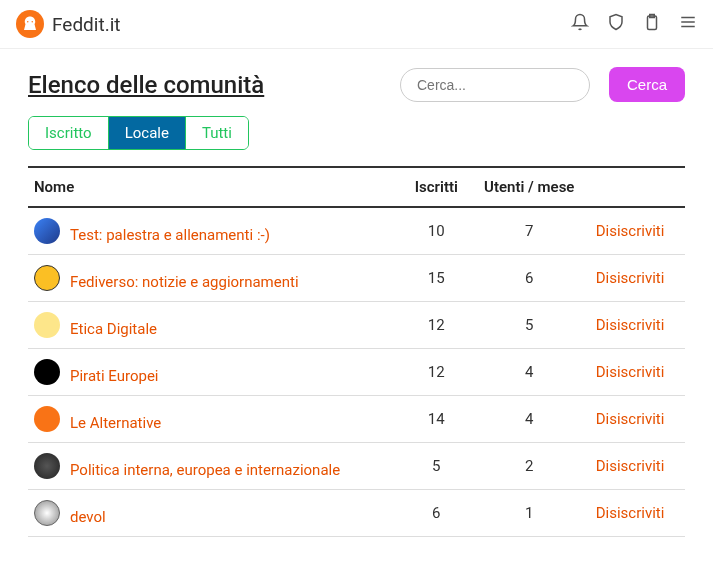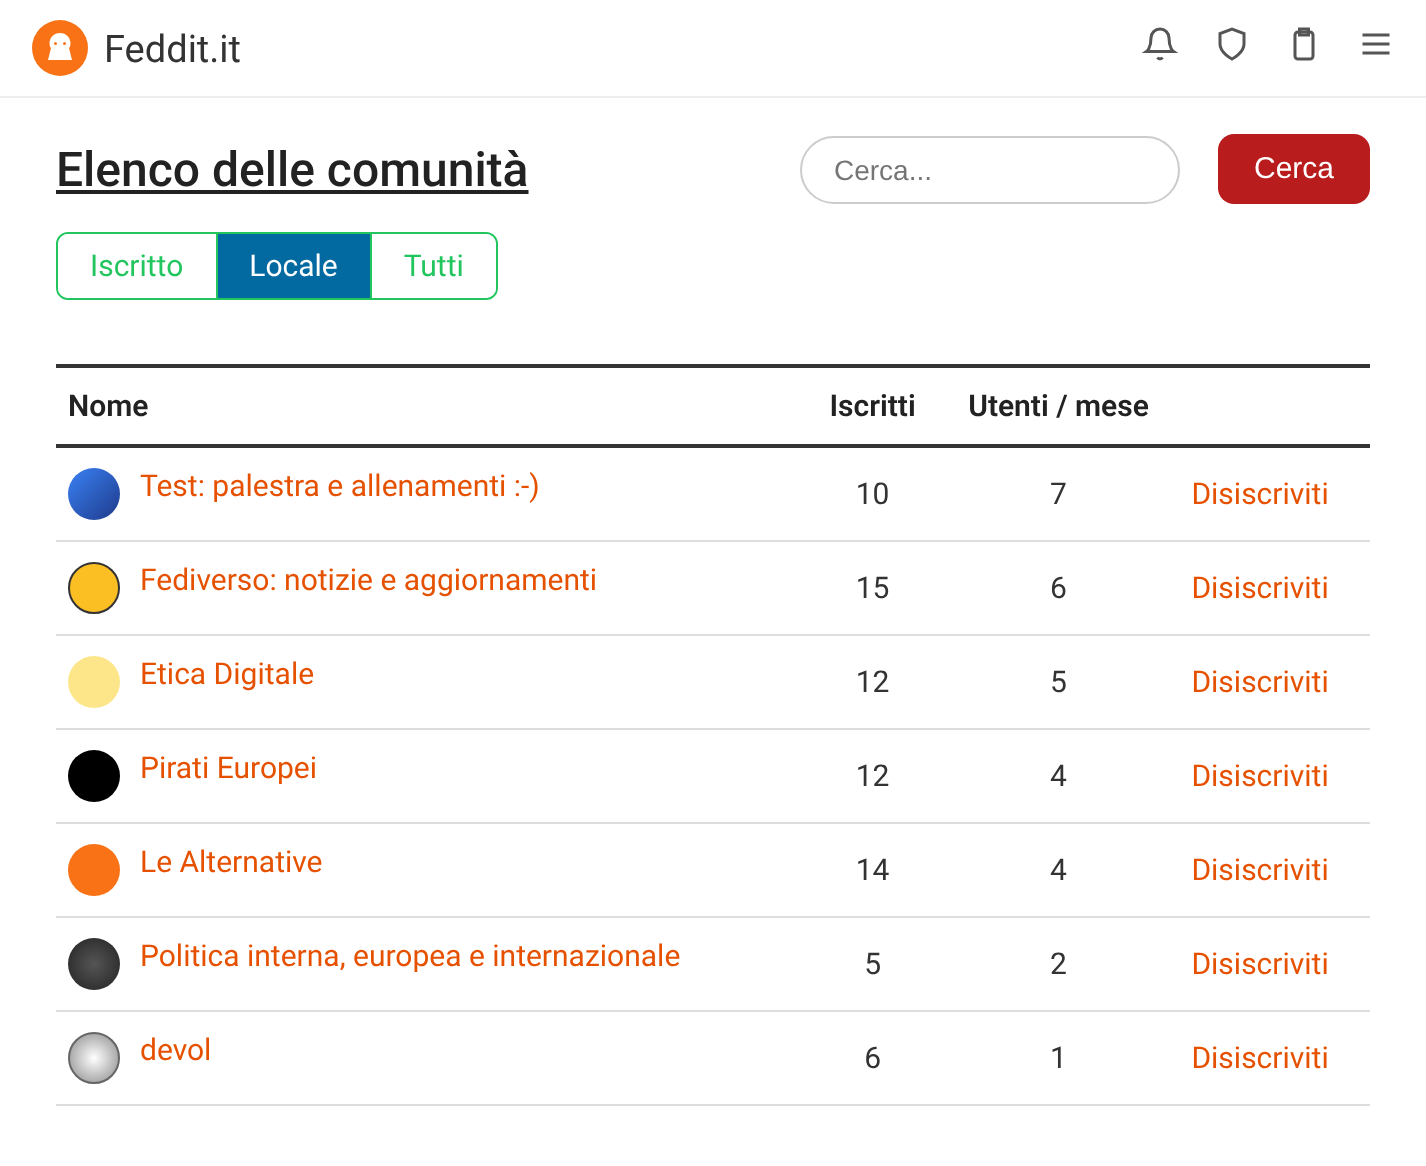--- a/index.html
+++ b/index.html
@@ -9,31 +9,31 @@
 .brand-logo { width: 28px; height: 28px; border-radius: 50%; background: #f97316; display: flex; align-items: center; justify-content: center; }
 .brand-logo svg { width: 18px; height: 18px; fill: #fff; }
 .brand-name { font-size: 19px; font-weight: 400; color: #333; }
 .topbar-icons { display: flex; gap: 18px; align-items: center; }
 .topbar-icons span { color: #555; cursor: pointer; }
 .container { padding: 18px 28px; }
 .header-row { display: flex; justify-content: space-between; align-items: center; gap: 16px; margin-bottom: 14px; }
 .page-title { font-size: 24px; font-weight: 500; color: #222; text-decoration: underline; }
 .search-group { display: flex; gap: 19px; align-items: center; }
 .search-input { border: 1px solid #ccc; border-radius: 18px; padding: 8px 16px; font-size: 14px; width: 190px; outline: none; }
-.search-btn { background: #b91c1c; color: #fff; border: none; border-radius: 8px; padding: 9px 18px; font-size: 15px; cursor: pointer; }
-.filter-tabs { display: inline-flex; border: 1px solid #22c55e; border-radius: 6px; overflow: hidden; margin-bottom: 32px; }
+.search-btn { background: #d946ef; color: #fff; border: none; border-radius: 8px; padding: 9px 18px; font-size: 15px; cursor: pointer; }
+.filter-tabs { display: inline-flex; border: 1px solid #22c55e; border-radius: 6px; overflow: hidden; margin-bottom: 16px; }
 .filter-tab { padding: 7px 16px; font-size: 15px; cursor: pointer; color: #22c55e; background: #fff; border-right: 1px solid #22c55e; }
 .filter-tab:last-child { border-right: none; }
 .filter-tab.active { background: #0369a1; color: #fff; }
 table { width: 100%; border-collapse: collapse; }
 thead th { text-align: left; font-size: 15px; font-weight: 600; padding: 10px 6px; border-top: 2px solid #333; border-bottom: 2px solid #333; }
 thead th:nth-child(2), thead th:nth-child(3) { text-align: center; }
 tbody td { padding: 10px 6px; border-bottom: 1px solid #ddd; vertical-align: middle; font-size: 15px; }
 tbody td:nth-child(2), tbody td:nth-child(3) { text-align: center; color: #333; }
-.comm-cell { display: flex; align-items: flex-start; gap: 10px; }
+.comm-cell { display: flex; align-items: flex-end; gap: 10px; }
 .comm-icon { width: 26px; height: 26px; border-radius: 50%; flex-shrink: 0; display: flex; align-items: center; justify-content: center; font-size: 13px; color: #fff; }
 .comm-name { color: #e65100; text-decoration: none; }
 .unsub { color: #e65100; font-size: 15px; cursor: pointer; }
 .ic0 { background: linear-gradient(135deg,#3b82f6,#1e3a8a); }
 .ic1 { background: #fbbf24; border:1px solid #333; }
 .ic2 { background: #fde68a; }
 .ic3 { background: #000; }
 .ic4 { background: #f97316; }
 .ic5 { background: radial-gradient(circle,#555,#222); }
 .ic6 { background: #fecaca; }

